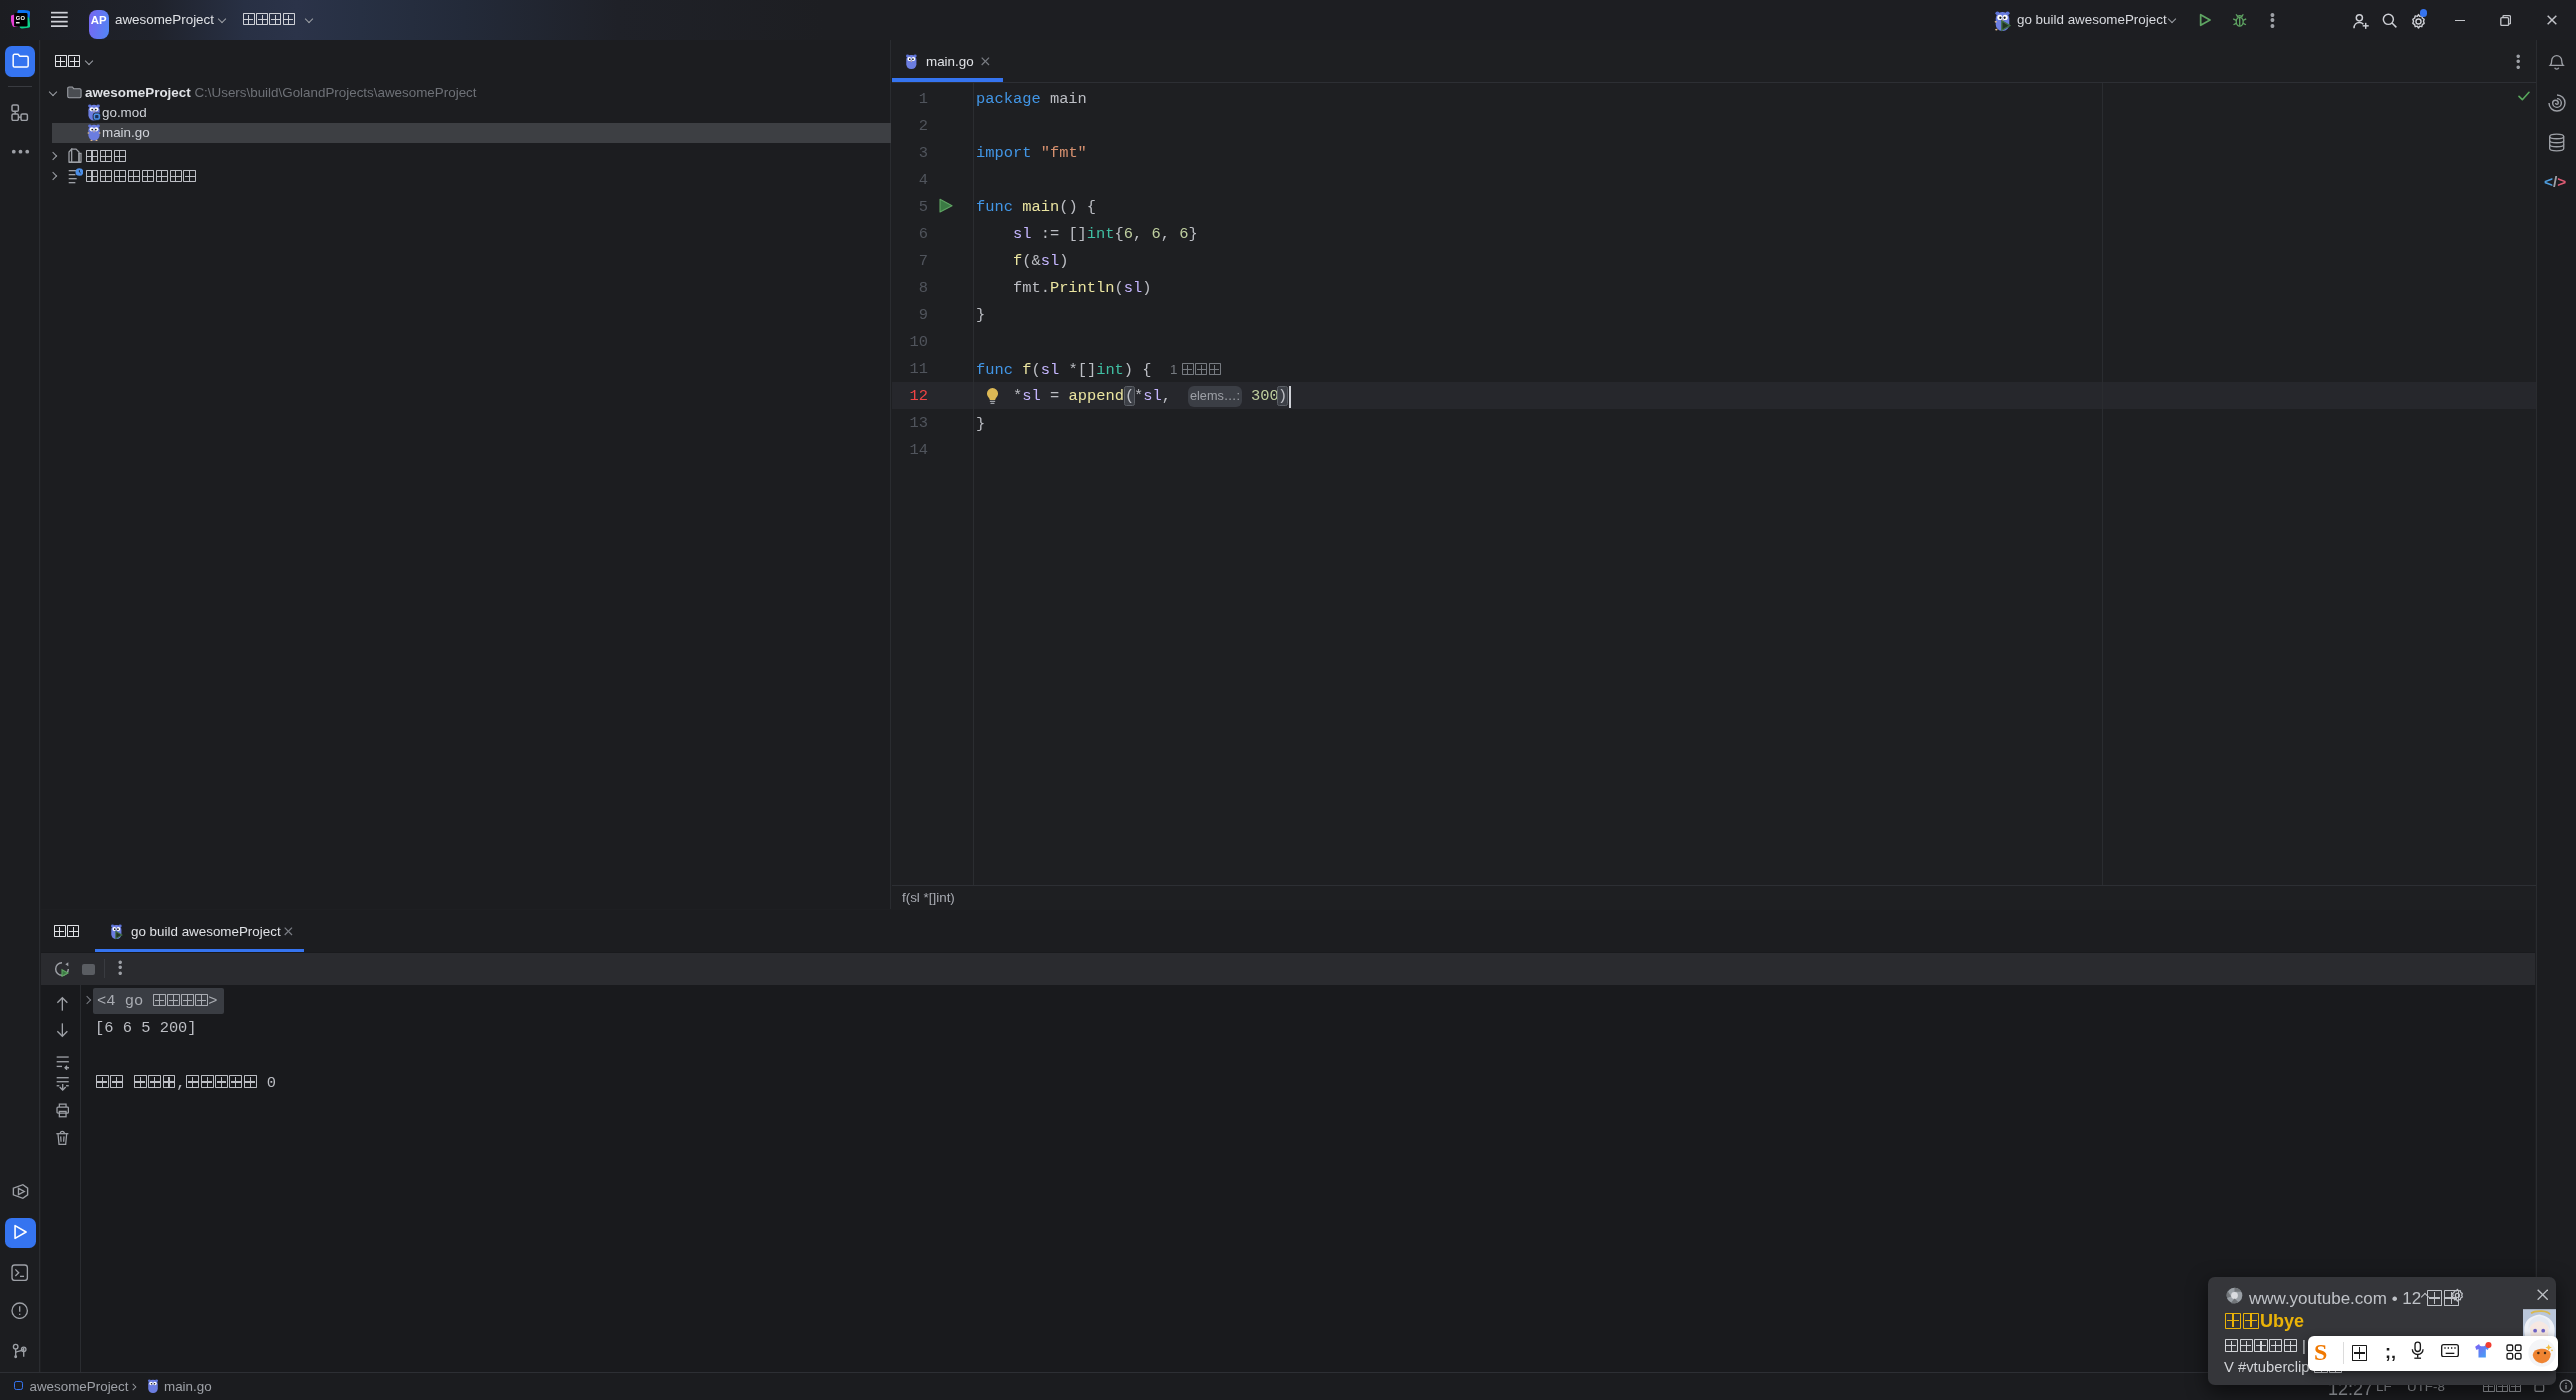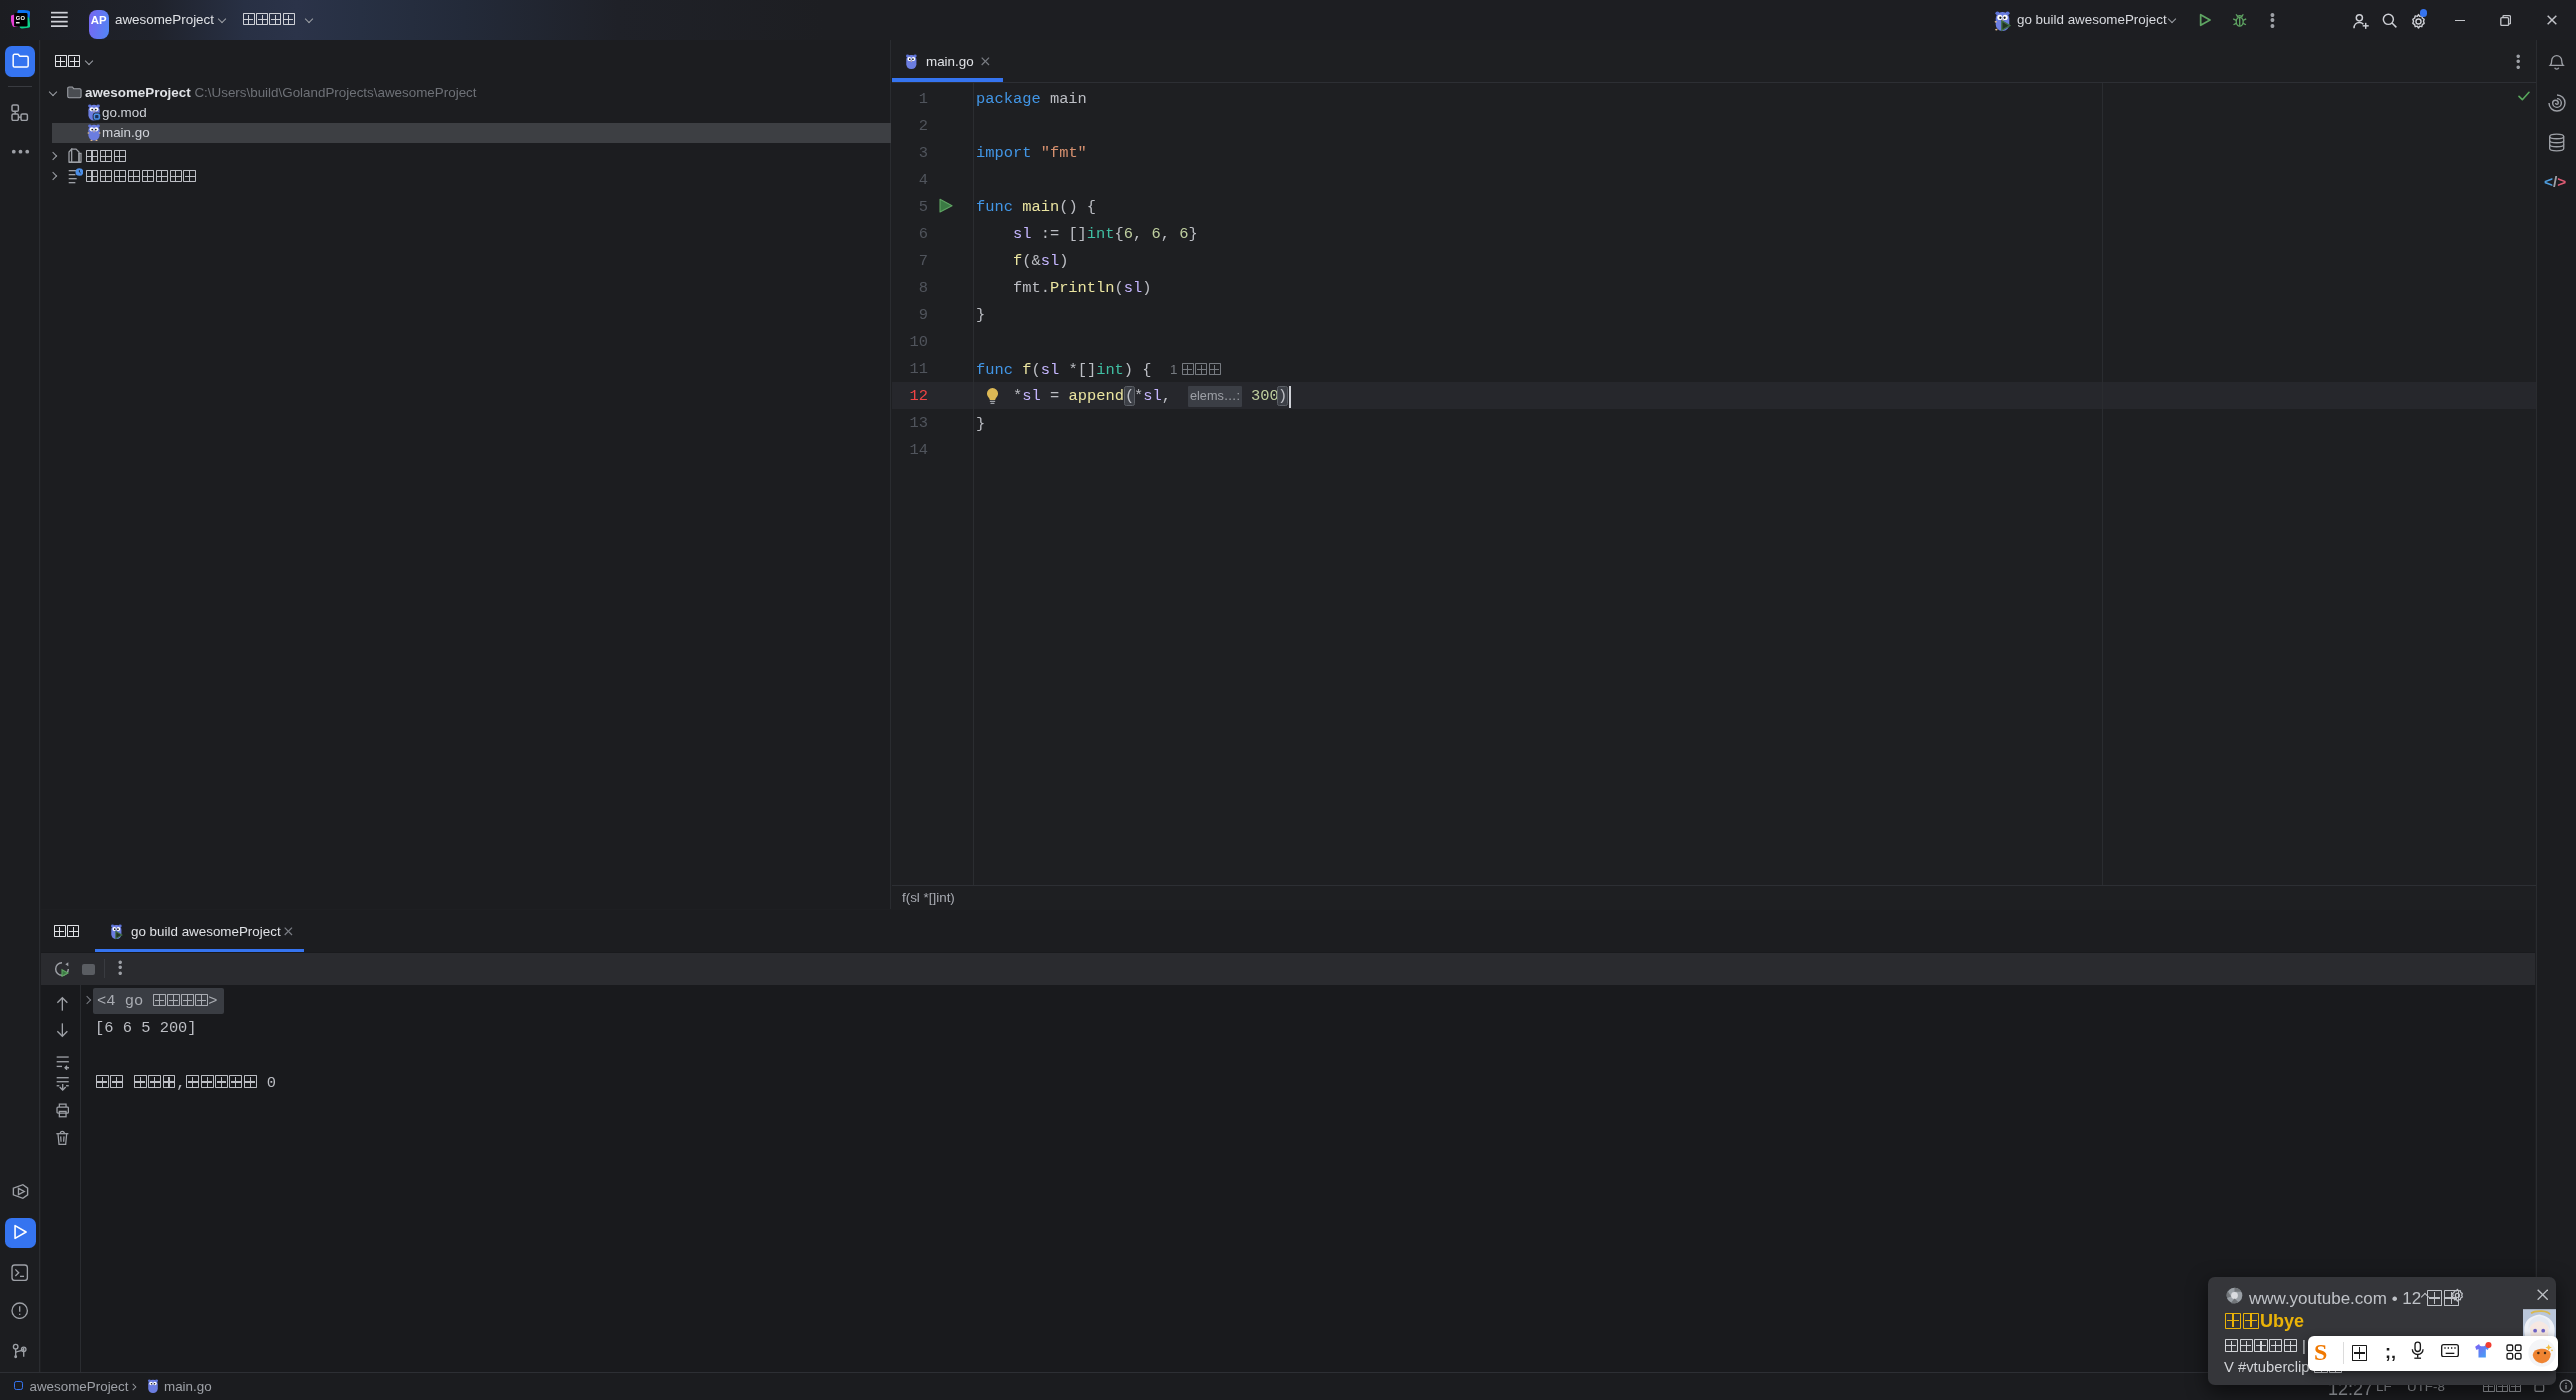--- a/index.html
+++ b/index.html
@@ -309,21 +309,21 @@
     fmt.<span class="fn">Println</span>(<span class="v">sl</span>)
 }
 
 <span class="k">func</span> <span class="fn">f</span>(<span class="v">sl</span> *[]<span class="ty">int</span>) {  <span class="dim" style="font-family:'Liberation Sans';font-size:13.4px">1 <span class="cj"></span><span class="cj"></span><span class="cj"></span></span>
 
 }</div>
 
 <div class="abs code" style="left:1013px;top:385px;line-height:23px;color:#bcbec4">*<span class="v">sl</span> = <span class="fn">append</span></div>
 <div class="abs code" style="left:1125px;top:385px;line-height:23px;color:#bcbec4"><span class="pbox">(</span></div>
 <div class="abs code" style="left:1134px;top:385px;line-height:23px;color:#bcbec4">*<span class="v">sl</span>,</div>
-<div class="abs" style="left:1188px;top:386px;width:54px;height:21px;background:#3b3e45;border-radius:1px;color:#9da0a6;font-size:12.7px;line-height:20px;text-align:center">elems…:</div>
+<div class="abs" style="left:1188px;top:386px;width:54px;height:21px;background:#3b3e45;border-radius:6px;color:#9da0a6;font-size:12.7px;line-height:20px;text-align:center">elems…:</div>
 <div class="abs code" style="left:1251px;top:385px;line-height:23px"><span class="n">300</span></div>
 <div class="abs code" style="left:1278px;top:385px;line-height:23px;color:#bcbec4"><span class="pbox">)</span></div>
 <div class="abs" style="left:1289px;top:386px;width:1.7px;height:22px;background:#ced0d6"></div>
 
 <svg class="abs" style="left:2518px;top:91px" width="12" height="10" viewBox="0 0 18 15">
     <path d="M1.5 8 l5 5 L16.5 2" fill="none" stroke="#57a85c" stroke-width="2.4" stroke-linecap="round" stroke-linejoin="round"></path>
   </svg>
 
 <div class="abs" style="left:892px;top:885px;width:1644px;height:25px;background:#1e1f22;border-top:1px solid #2d2f34"></div>
 <div class="abs" style="left:902px;top:890px;color:#a8abb2;font-size:13.4px">f(sl *[]int)</div>

